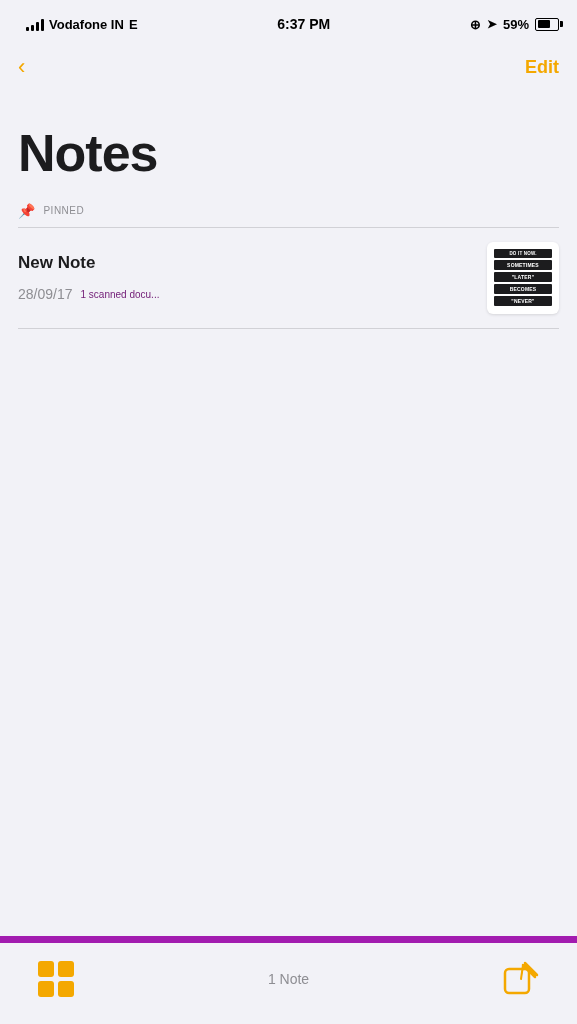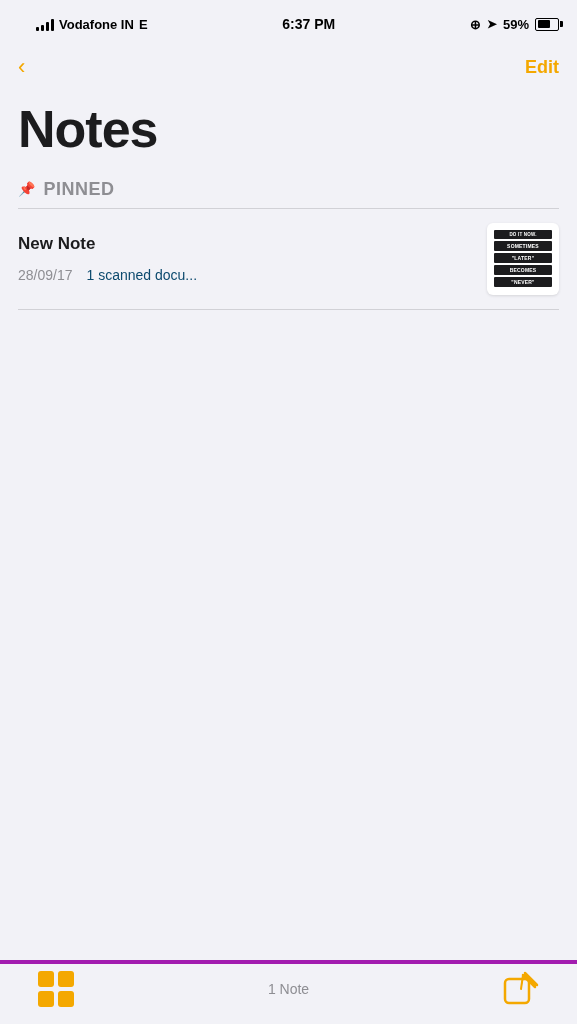--- a/index.html
+++ b/index.html
@@ -12,21 +12,21 @@
       font-family: -apple-system, 'Helvetica Neue', Arial, sans-serif;
       overflow-x: hidden;
       position: relative;
     }
 
     
     .status-bar {
       display: flex;
       align-items: center;
       justify-content: space-between;
-      padding: 10px 18px 6px 36px;
+      padding: 10px 18px 6px 26px;
       background: #f2f2f7;
       height: 44px;
     }
 
     .status-left {
       display: flex;
       align-items: center;
       gap: 5px;
       font-size: 13px;
       font-weight: 600;
@@ -128,38 +128,39 @@
       padding: 8px 18px 16px 18px;
       background: #f2f2f7;
     }
 
     .page-title {
       font-size: 52px;
       font-weight: 800;
       color: #1c1c1e;
       line-height: 1.05;
       letter-spacing: -1px;
+      margin-top: 24px;
     }
 
     
     .section-header {
       display: flex;
       align-items: center;
       gap: 8px;
       padding: 6px 18px 8px 18px;
     }
 
     .pin-icon {
       color: #8e8e93;
       font-size: 14px;
     }
 
     .section-label {
-      font-size: 18px;
-      font-weight: 700;
+      font-size: 10px;
+      font-weight: 400;
       color: #8e8e93;
       letter-spacing: 0.5px;
     }
 
     
     .divider {
       height: 1px;
       background: #d1d1d6;
       margin: 0 18px;
     }
@@ -182,33 +183,33 @@
     .note-title {
       font-size: 17px;
       font-weight: 600;
       color: #1c1c1e;
       margin-bottom: 13px;
     }
 
     .note-meta {
       display: flex;
       align-items: center;
-      gap: 14px;
+      gap: 8px;
       font-size: 14px;
       color: #8e8e93;
     }
 
     .note-date {
       color: #8e8e93;
       font-size: 14px;
     }
 
     .note-preview {
-      color: #0c4a6e;
-      font-size: 14px;
+      color: #701a75;
+      font-size: 10px;
       overflow: hidden;
       text-overflow: ellipsis;
       white-space: nowrap;
     }
 
     
     .note-thumbnail {
       width: 72px;
       height: 72px;
       background: #ffffff;
@@ -261,23 +262,23 @@
     .main-content {
       flex: 1;
       min-height: 500px;
     }
 
     
     .bottom-toolbar {
       position: fixed;
       bottom: 0;
       width: 577px;
-      height: 64px;
+      height: 88px;
       background: rgba(242, 242, 247, 0.97);
-      border-top: 4px solid #a21caf;
+      border-top: 7px solid #a21caf;
       display: flex;
       align-items: center;
       justify-content: space-between;
       padding: 10px 32px 20px 32px;
     }
 
     .toolbar-icon-btn {
       display: flex;
       flex-direction: column;
       align-items: center;

